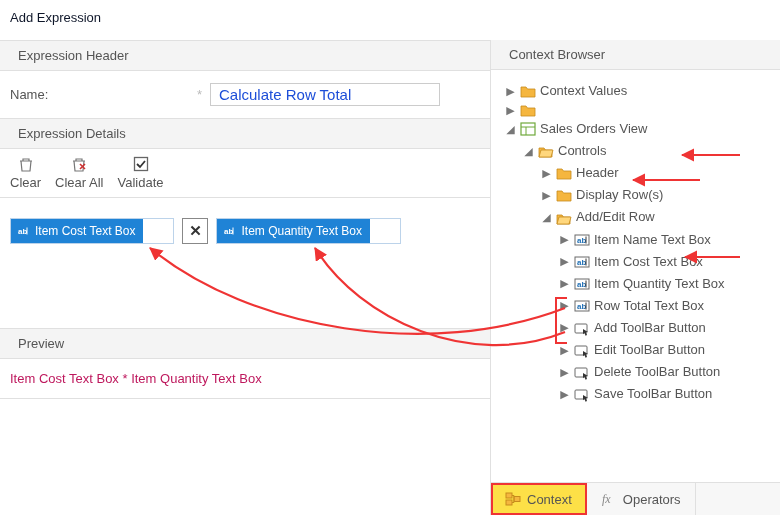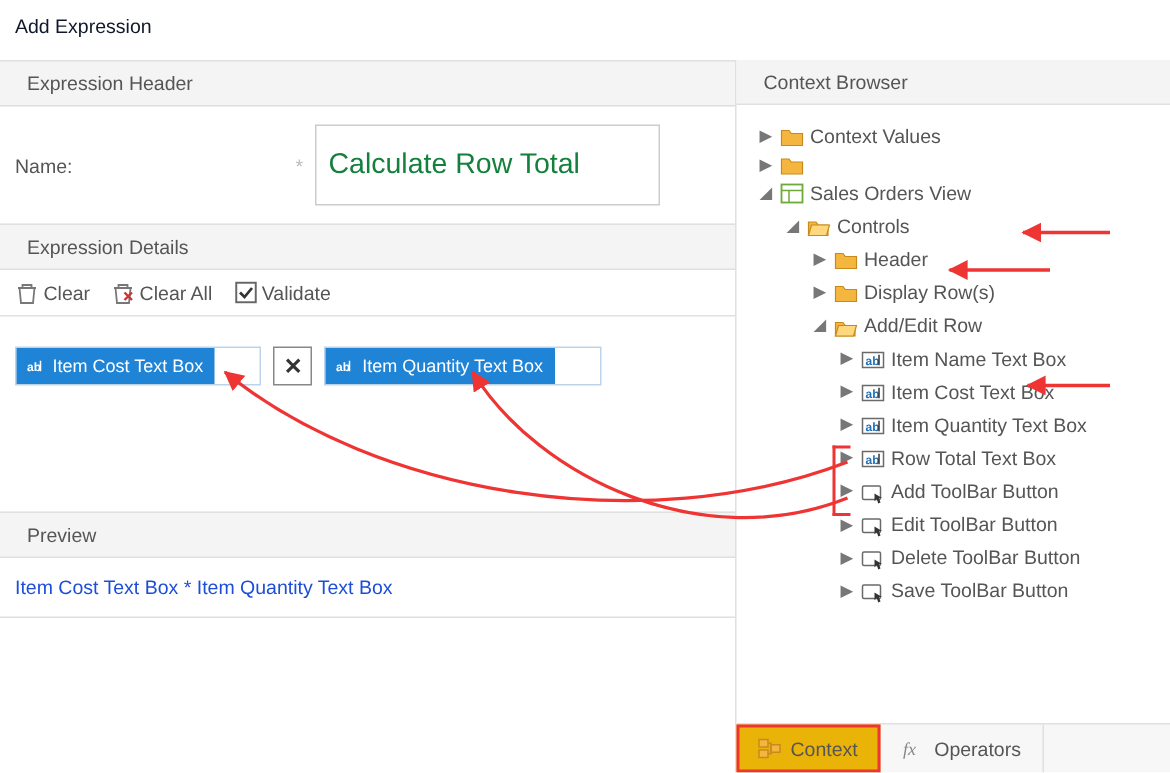--- a/index.html
+++ b/index.html
@@ -4,39 +4,39 @@
 <style>
   * { box-sizing: border-box; margin: 0; padding: 0; }
   body { font-family: "Segoe UI", Arial, sans-serif; font-size: 13px; color: #333; background: #fff; width: 780px; height: 515px; overflow: hidden; position: relative; }
   .panel-title { font-size: 13px; color: #0f172a; padding: 10px 10px 15px 10px; }
   .section-header { background: #f4f4f4; border-top: 1px solid #e0e0e0; border-bottom: 1px solid #e0e0e0; padding: 7px 18px; font-size: 13px; color: #555; }
   .left-col { position: absolute; left: 0; top: 0; width: 490px; height: 100%; }
   .right-col { position: absolute; left: 490px; top: 40px; width: 328px; height: calc(100% - 40px); border-left: 1px solid #e0e0e0; }
   .form-row { display: flex; align-items: center; padding: 12px 10px; }
   .form-row label { width: 200px; color: #555; position: relative; }
   .req-star { color: #bbb; position: absolute; right: 8px; }
-  .text-input { border: 1px solid #ccc; padding: 15px 8px; font-size: 19px; width: 230px; color: #15803d; }
+  .text-input { border: 1px solid #ccc; padding: 2px 8px; font-size: 15px; width: 230px; color: #1d4ed8; }
   .toolbar { display: flex; align-items: center; gap: 14px; padding: 7px 10px; border-bottom: 1px solid #e0e0e0; }
-  .tbtn { display: inline-flex; align-items: center; gap: 3px; color: #555; cursor: pointer; }
+  .tbtn { display: inline-flex; align-items: center; gap: 3px; color: #555; cursor: pointer; flex-direction: column; }
   .ico { width: 16px; height: 16px; display: inline-block; flex-shrink: 0; }
   .canvas { padding: 20px 10px; min-height: 130px; display: flex; align-items: flex-start; gap: 8px; }
   .token { display: inline-flex; align-items: center; border: 1px solid #bcd3ea; height: 26px; background: #fff; }
   .token .blue { background: #1f83d6; color: #fff; display: inline-flex; align-items: center; gap: 4px; padding: 0 8px 0 4px; height: 100%; font-size: 12px; }
   .token .tail { width: 30px; height: 100%; }
   .op-box { width: 26px; height: 26px; border: 1px solid #888; display: inline-flex; align-items: center; justify-content: center; font-weight: bold; font-size: 15px; }
-  .preview-body { padding: 12px 10px; color: #1d4ed8; border-bottom: 1px solid #e0e0e0;}
+  .preview-body { padding: 12px 10px; color: #be185d; border-bottom: 1px solid #e0e0e0;}
   .tree { padding: 10px 4px 6px 8px; user-select: none; line-height: 1.7; }
   .tree ul { list-style: none; padding-left: 18px; }
   .tree > ul { padding-left: 6px; }
   .node { display: flex; align-items: center; gap: 4px; position: relative; white-space: nowrap; }
   .exp { width: 11px; height: 11px; color: #777; display: inline-flex; align-items: center; justify-content: center; flex-shrink: 0; font-size: 11px; line-height: 1; }
   .tree-label { color: #555; }
   .tabs { position: absolute; bottom: 0; left: 0; right: 0; display: flex; border-top: 1px solid #e0e0e0; background: #f7f7f7; }
   .tab { padding: 8px 14px; display: flex; align-items: center; gap: 6px; cursor: pointer; color: #555; border-right: 1px solid #e0e0e0; }
-  .tab.active { background: #eab308; }
+  .tab.active { background: #fde047; }
   .tab.active.highlight { outline: 2px solid #ef3434; outline-offset: -2px; }
   .red-arrow { position: absolute; pointer-events: none; }
   .red-bracket { position: absolute; border: 2px solid #ef3434; border-right: none; pointer-events: none; }
 </style>
 </head>
 <body>
 
 <svg width="0" height="0" style="position:absolute">
   <defs>
     <g id="folder-closed">

